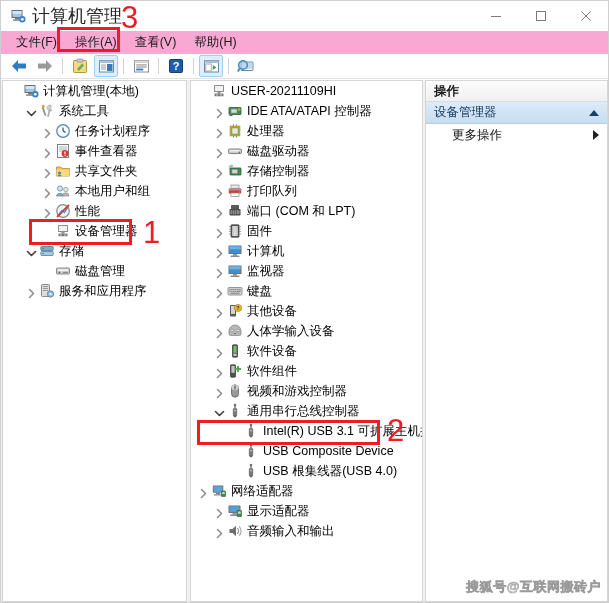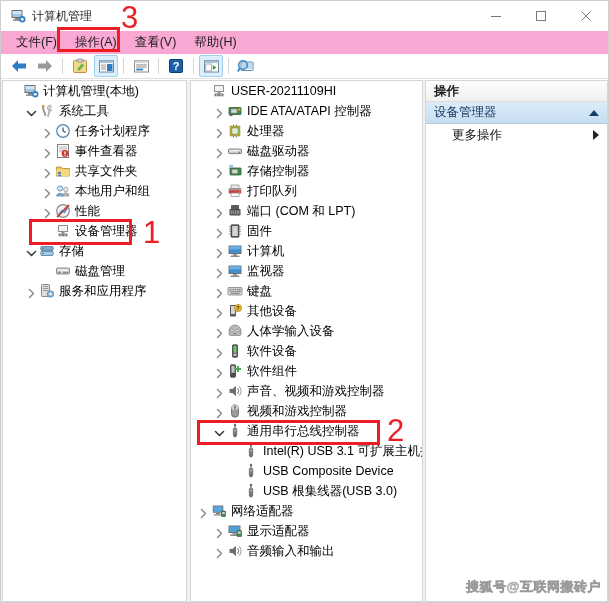--- a/index.html
+++ b/index.html
@@ -27,21 +27,21 @@
     display: flex;
     align-items: center;
   }
   .title-icon {
     width: 16px; height: 16px;
     margin-left: 9px; margin-right: 6px;
     position: relative;
     flex: 0 0 auto;
   }
   .title-text {
-    font-size: 12px;
+    font-size: 18px;
     color: #262626;
     letter-spacing: 0px;
   }
   .win-buttons {
     position: absolute;
     right: 0; top: 0;
     height: 30px;
     display: flex;
   }
   .win-btn {
@@ -700,33 +700,20 @@
               </svg></span>
             <span class="lbl">软件组件</span>
           </div>
           <div class="row" style="padding-left:20px">
             <span class="twisty">
               <svg width="9" height="11" viewBox="0 0 9 11">
                 <path d="M2.5 1.5 L6.5 5.5 L2.5 9.5" stroke="#8a8a8a" stroke-width="1.5" fill="none" stroke-linecap="round" stroke-linejoin="round"></path>
               </svg>
             </span>
             <span class="ico"><svg width="16" height="16" viewBox="0 0 16 16">
-                <path d="M2.5 6 L5.5 6 L9 2.8 L9 13.2 L5.5 10 L2.5 10 Z" fill="#6f6f6f"></path>
-                <path d="M10.4 5.2 a4 4 0 0 1 0 5.6" stroke="#8a8a8a" stroke-width="1.2" fill="none"></path>
-                <path d="M12.2 3.4 a6.6 6.6 0 0 1 0 9.2" stroke="#a5a5a5" stroke-width="1.1" fill="none"></path>
-              </svg></span>
-            <span class="lbl">声音、视频和游戏控制器</span>
-          </div>
-          <div class="row" style="padding-left:20px">
-            <span class="twisty">
-              <svg width="9" height="11" viewBox="0 0 9 11">
-                <path d="M2.5 1.5 L6.5 5.5 L2.5 9.5" stroke="#8a8a8a" stroke-width="1.5" fill="none" stroke-linecap="round" stroke-linejoin="round"></path>
-              </svg>
-            </span>
-            <span class="ico"><svg width="16" height="16" viewBox="0 0 16 16">
                 <rect x="4.5" y="1.8" width="7" height="12.4" rx="3.5" fill="#9a9a9a" stroke="#5f5f5f" stroke-width="0.8"></rect>
                 <rect x="4.5" y="1.8" width="7" height="5.5" rx="3.5" fill="#cfcfcf"></rect>
                 <line x1="8" y1="2.2" x2="8" y2="7" stroke="#6f6f6f" stroke-width="0.8"></line>
                 <rect x="7.4" y="3.3" width="1.2" height="2.4" rx="0.6" fill="#5f5f5f"></rect>
               </svg></span>
             <span class="lbl">视频和游戏控制器</span>
           </div>
           <div class="row" style="padding-left:20px">
             <span class="twisty">
               <svg width="11" height="9" viewBox="0 0 11 9">
@@ -770,21 +757,21 @@
           <div class="row" style="padding-left:36px">
             <span class="twisty"></span>
             <span class="ico"><svg width="16" height="16" viewBox="0 0 16 16">
                 <rect x="6.3" y="5.5" width="3.4" height="7.4" rx="0.6" fill="#7a7a7a" stroke="#4f4f4f" stroke-width="0.6"></rect>
                 <rect x="7" y="2.2" width="2" height="3.3" fill="#9a9a9a"></rect>
                 <circle cx="8" cy="2" r="1.3" fill="#6f6f6f"></circle>
                 <rect x="6.8" y="13" width="2.4" height="1.2" fill="#5f5f5f"></rect>
                 <rect x="7.1" y="7" width="0.8" height="1.2" fill="#d4d4d4"></rect>
                 <rect x="8.2" y="7" width="0.8" height="1.2" fill="#d4d4d4"></rect>
               </svg></span>
-            <span class="lbl">USB 根集线器(USB 3.0)</span>
+            <span class="lbl">USB 根集线器(USB 4.0)</span>
           </div>
           <div class="row" style="padding-left:4px">
             <span class="twisty">
               <svg width="9" height="11" viewBox="0 0 9 11">
                 <path d="M2.5 1.5 L6.5 5.5 L2.5 9.5" stroke="#8a8a8a" stroke-width="1.5" fill="none" stroke-linecap="round" stroke-linejoin="round"></path>
               </svg>
             </span>
             <span class="ico"><svg width="16" height="16" viewBox="0 0 16 16">
                 <rect x="1.8" y="2.5" width="10.5" height="7.2" rx="0.6" fill="#6f6f6f"></rect>
                 <rect x="2.6" y="3.3" width="8.9" height="5.6" fill="#5aa3dc"></rect>

